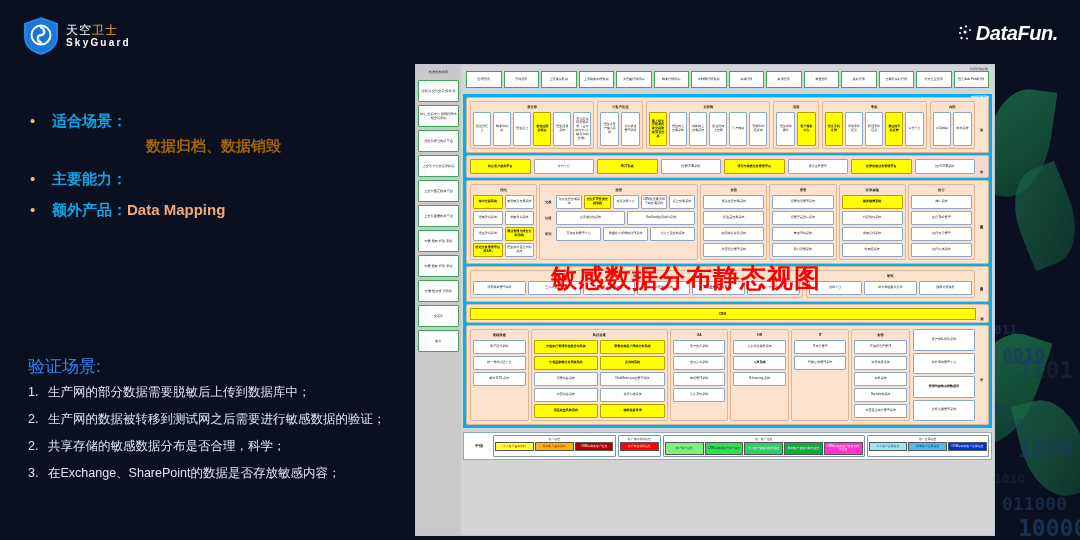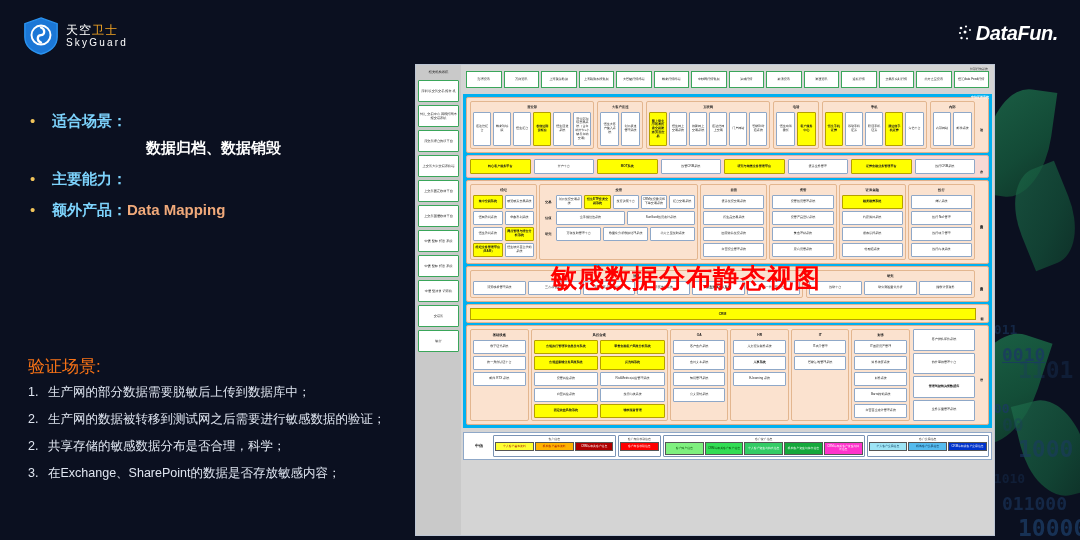--- a/index.html
+++ b/index.html
@@ -71,21 +71,21 @@
     width: 38px; height: 40px;
   }
   .logo-txt { line-height: 1; }
   .logo-cn {
     font-size: 12px; font-weight: normal; letter-spacing: 1px;
   }
   .logo-cn .w { color: #ffffff; }
   .logo-cn .y { color: #f5a623; }
   .logo-en {
     font-size: 10px; color: #ffffff; letter-spacing: 2.2px;
-    font-weight: normal; margin-top: 2px;
+    font-weight: bold; margin-top: 2px;
   }
   .slide-title {
     position: absolute; left: 132px; top: 18px;
     font-size: 27px; color: #3aa0ff; white-space: nowrap;
     letter-spacing: .5px;
   }
   .datafun {
     position: absolute; right: 22px; top: 22px;
     display: flex; align-items: center; gap: 3px;
   }
@@ -101,36 +101,36 @@
   }
   .b-row {
     display: flex; align-items: flex-start;
     margin-bottom: 9px;
   }
   .b-dot {
     color: #f0c35a; font-size: 15px; line-height: 22px;
     width: 22px; flex: 0 0 22px; text-align: left;
   }
   .b-label {
-    color: #7dd3fc; font-size: 15px; font-weight: bold;
+    color: #0ea5e9; font-size: 15px; font-weight: bold;
     line-height: 22px; white-space: nowrap;
   }
   .b-value {
     color: #f0a97a; font-size: 15px; font-weight: bold;
     line-height: 22px; white-space: nowrap;
   }
   .b-cont {
-    color: #ffffff; font-size: 15px; font-weight: bold;
+    color: #a16207; font-size: 15px; font-weight: bold;
     line-height: 22px; margin-left: 116px; margin-top: -4px;
-    margin-bottom: 9px; white-space: nowrap;
+    margin-bottom: 9px; white-space: nowrap; font-family: Liberation Mono, monospace;
   }
 
   .verify-head {
     position: absolute; left: 28px; top: 355px;
-    font-size: 17px; color: #f97316;
+    font-size: 17px; color: #3b82f6;
   }
   .verify-list {
     position: absolute; left: 28px; top: 384px; width: 390px;
   }
   .v-item {
     display: flex; align-items: baseline;
     font-size: 12.5px; color: #dfe5f0;
     margin-bottom: 10px; white-space: nowrap;
   }
   .v-num { width: 20px; flex: 0 0 20px; }

